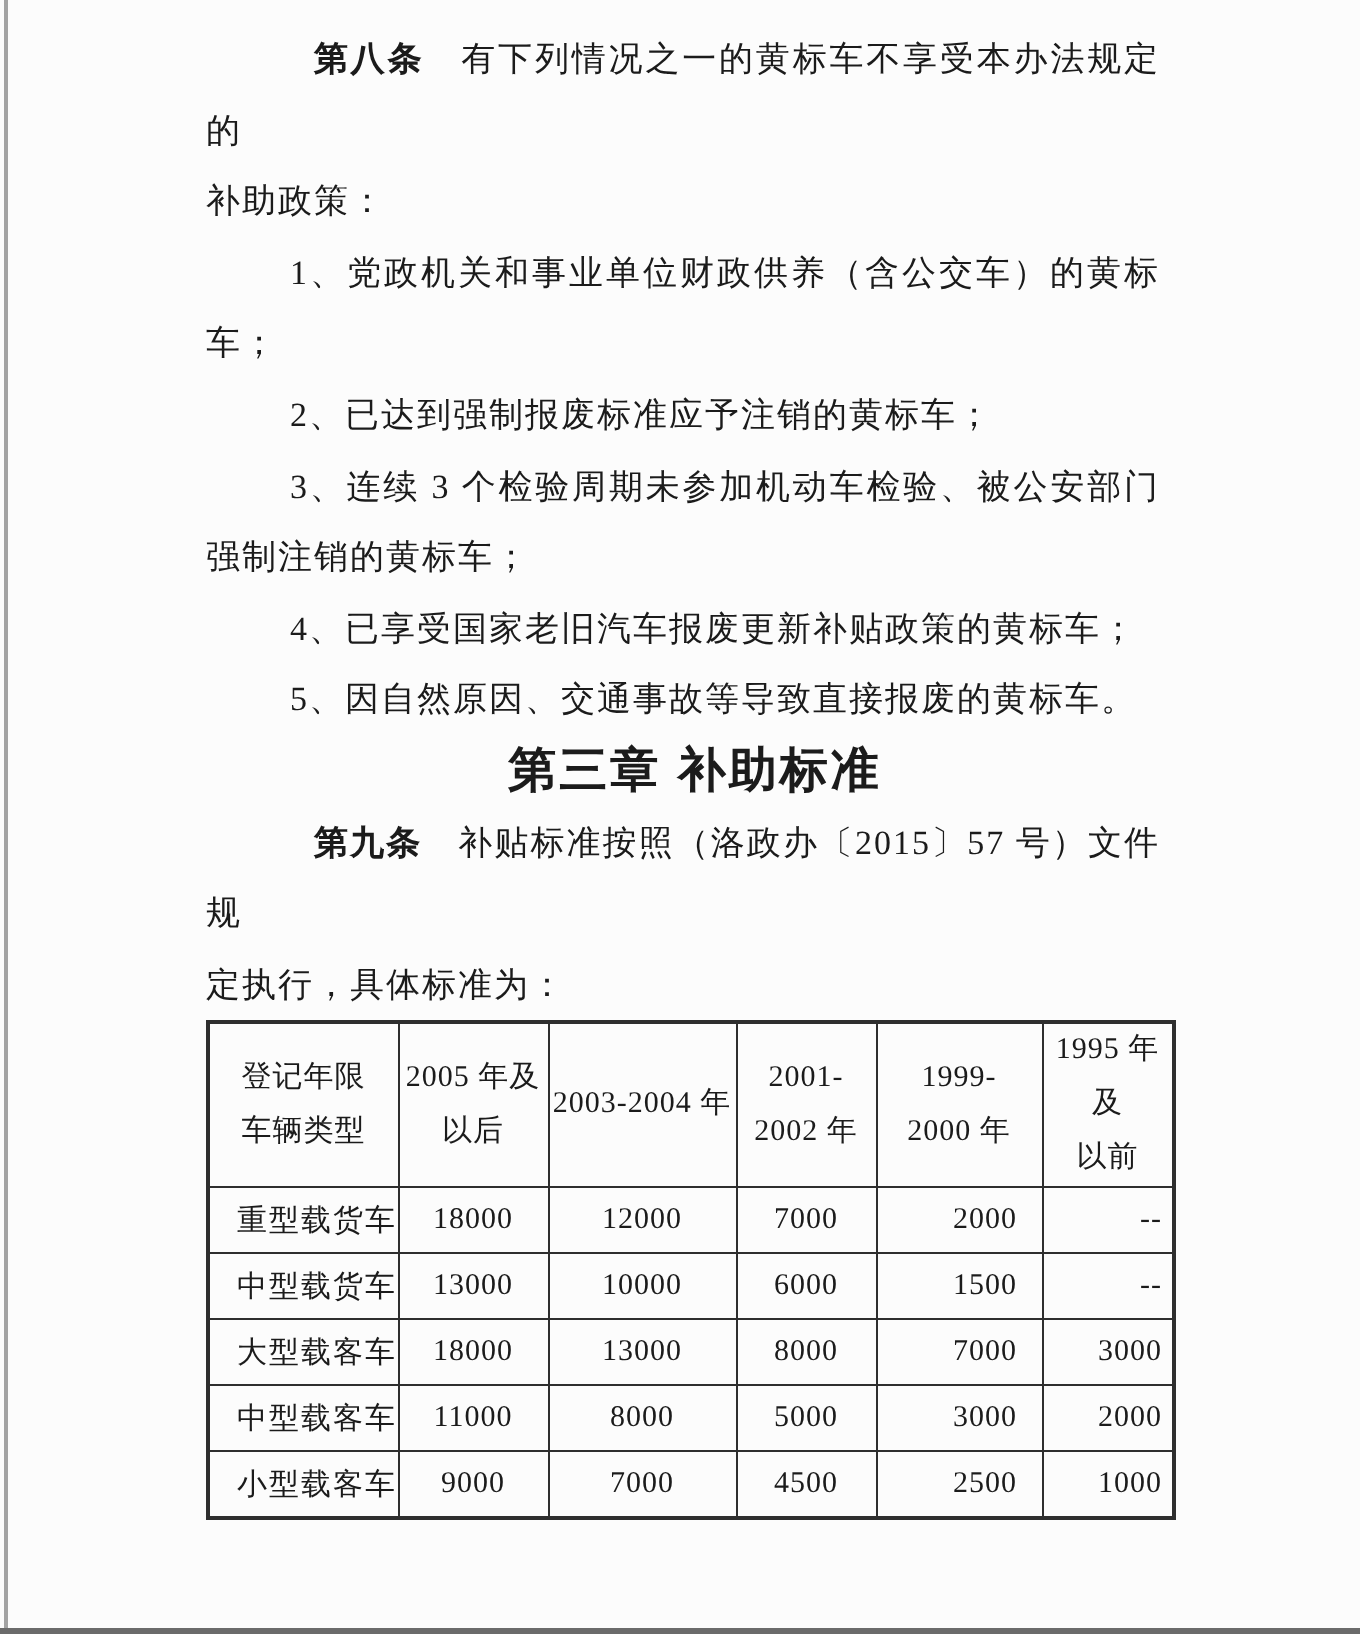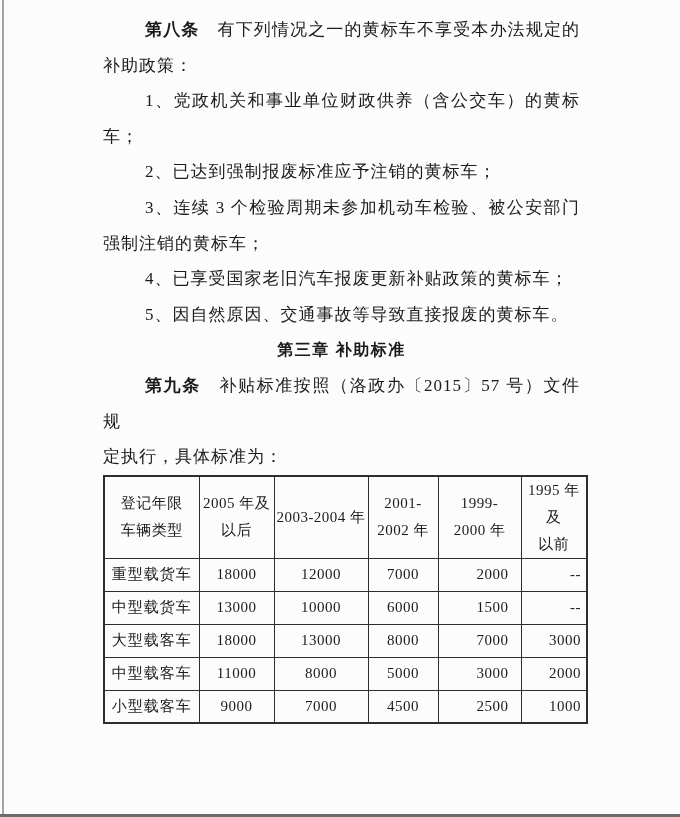--- a/index.html
+++ b/index.html
@@ -25,24 +25,25 @@
   .line{
     font-size:17px;
     line-height:35.6px;
     letter-spacing:1px;
   }
   .line.indent{text-indent:42px;}
   .line.justify{text-align:justify;text-align-last:justify;}
   .run.bold{
     font-weight:bold;
     font-family:"Liberation Sans","DejaVu Sans",sans-serif;
+    margin-left:12px;
   }
   .paragraph.heading .line{
     text-align:left;text-align-last:center;
-    font-size:16px;font-weight:bold;
+    font-size:24px;font-weight:bold;
     font-family:"Liberation Sans","DejaVu Sans",sans-serif;
     letter-spacing:1.5px;
   }
   
   .subsidy-table{
     border-collapse:collapse;
     table-layout:fixed;
     width:483px;
     border:2px solid #2e2e2e;
   }
@@ -54,21 +55,21 @@
     vertical-align:middle;
     padding:0;
     letter-spacing:0.5px;
     overflow:hidden;
   }
   .subsidy-table tr.header-row{height:68px;}
   .subsidy-table tr.data-row{height:33px;}
   .subsidy-table .hline{line-height:27px;}
   .subsidy-table td.v4{text-align:right;padding-right:12px;}
   .subsidy-table td.v5{text-align:right;padding-right:5px;}
-  .subsidy-table td.row-label{letter-spacing:1px;}
+  .subsidy-table td.row-label{letter-spacing:1px;text-align:right;}
 </style>
 </head>
 <body>
 
 <div class="page">
   <div class="page-left-border"></div>
 
   <div class="content">
     <div id="before-table">
         <div class="paragraph">

